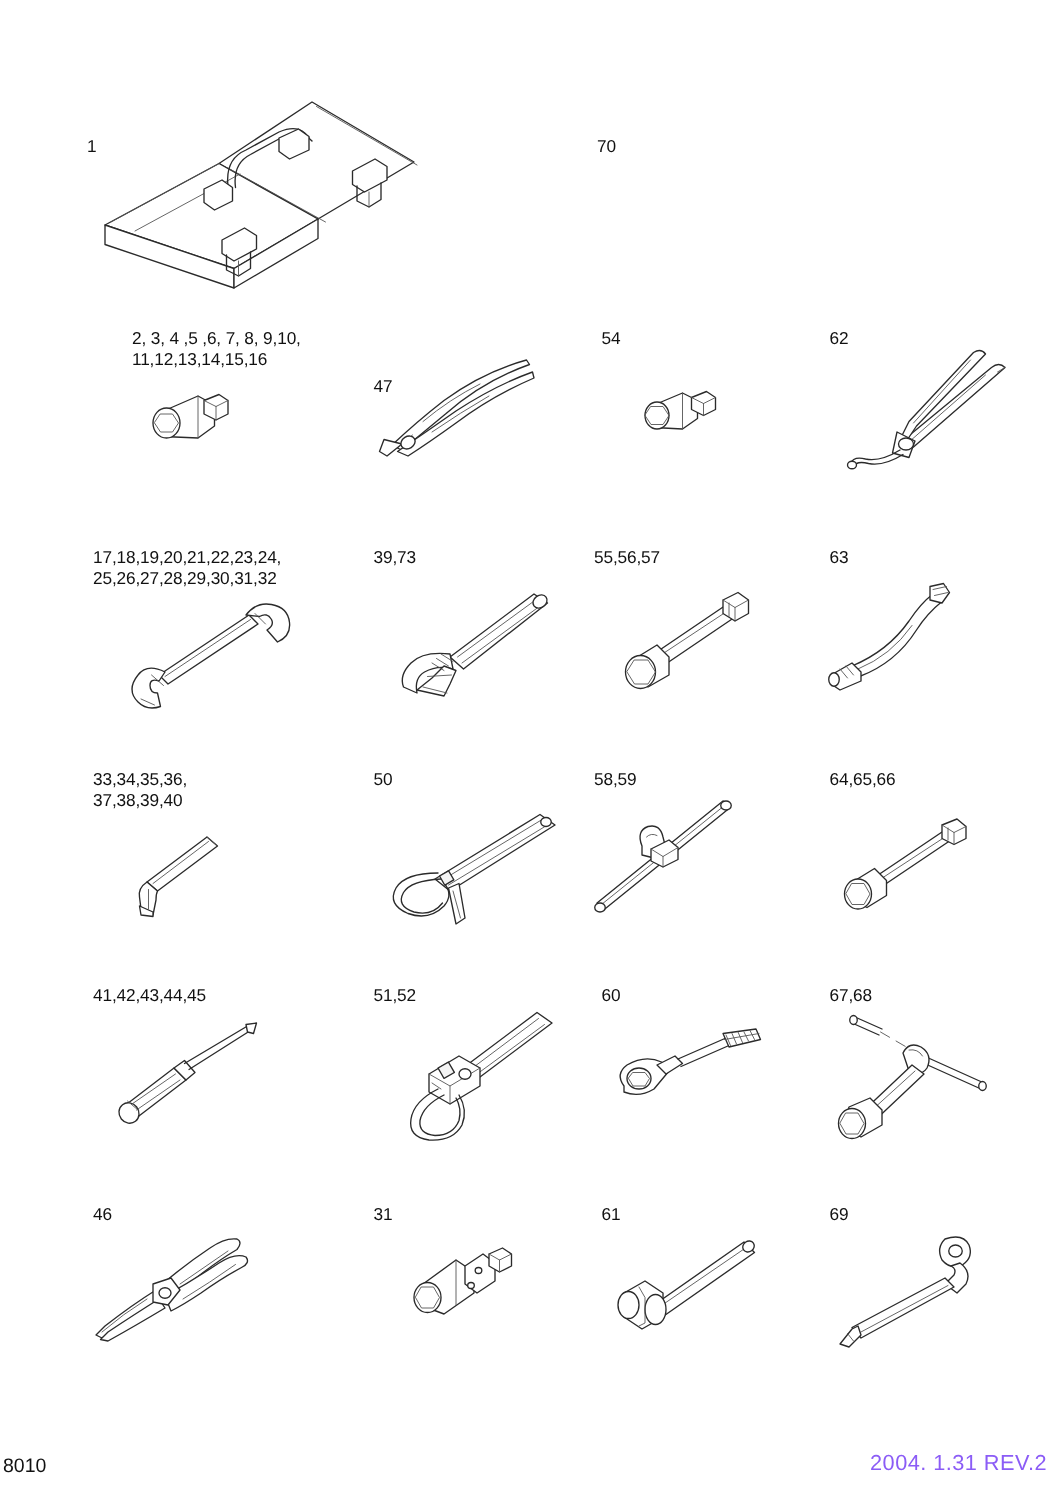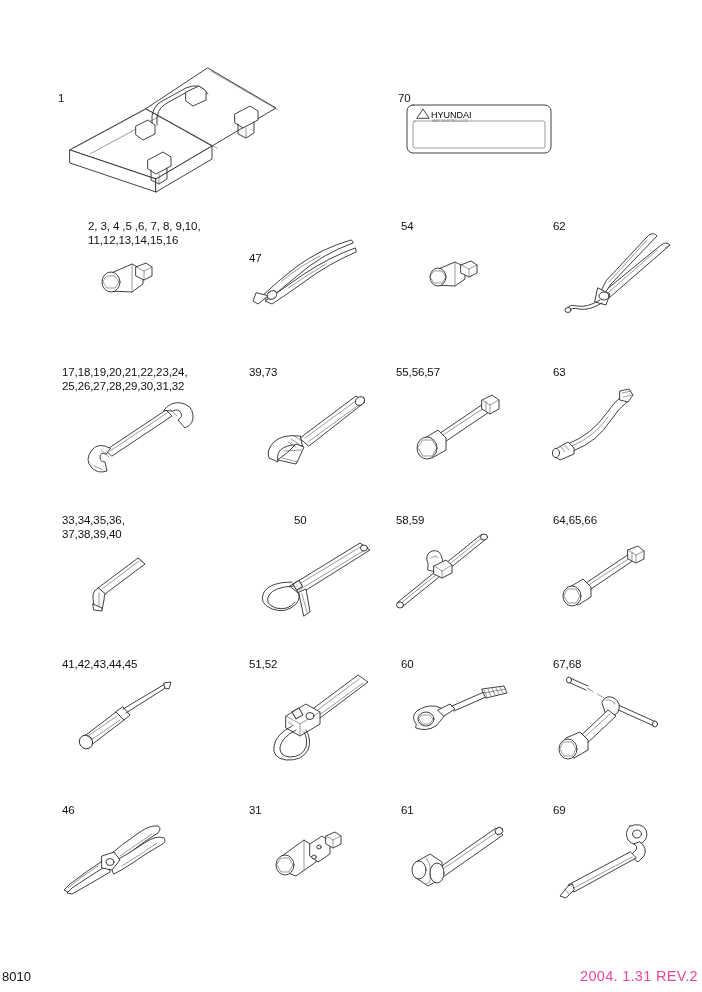--- a/index.html
+++ b/index.html
@@ -48,21 +48,21 @@
     left: 2px;
     bottom: 8px;
     font-size: 13px;
     color: #111;
   }
   .footer-right {
     position: absolute;
     right: 4px;
     bottom: 8px;
     font-size: 14.5px;
-    color: #ec4899;
+    color: #8b5cf6;
     letter-spacing: 0.3px;
   }
   .plate-text {
     font-size: 9px;
     font-family: "Liberation Sans", sans-serif;
   }
   .plate-sub {
     font-size: 2.6px;
     fill: #777;
   }
@@ -109,30 +109,20 @@
 
       <path class="fillw" d="M88 98 L103 90 L111 95 L111 104 L96 112 L88 107 Z"></path>
       <path class="ln" d="M91 108 L91 118 L99 122 L107 117 L107 106"></path>
       <path class="ln-thin" d="M99 112 L99 122"></path>
     </svg>
   </div>
 
   <div class="item" style="left:398px; top:92px;">
     <div class="item-label">70</div>
   </div>
-  <div class="item" style="left:406px; top:104px;">
-    <svg class="item-art" width="150" height="56" viewBox="0 0 150 56">
-      <rect class="fillw" x="1" y="1" width="144" height="48" rx="6" ry="6"></rect>
-      <rect class="fillw-thin" x="7" y="17" width="132" height="27" rx="2" ry="2"></rect>
-
-      <path class="ln" d="M11 14 L17 5 L23 14 Z"></path>
-      <text class="plate-text" x="25" y="14">HYUNDAI</text>
-      <text class="plate-sub" x="26" y="18">HEAVY INDUSTRIES CO.,LTD</text>
-    </svg>
-  </div>
 
   <div class="item" style="left:62px; top:220px;margin-left:26px;">
     <div class="item-label">2, 3, 4 ,5 ,6, 7, 8, 9,10,
 11,12,13,14,15,16</div>
   </div>
   <div class="item" style="left:98px; top:258px;">
     <svg class="item-art" width="60" height="52" viewBox="0 0 60 52">
 
       <path class="fillw" d="M11 16 L34 6 L45 12 L45 26 L34 34 L11 33 Z"></path>
 
@@ -288,21 +278,21 @@
       <path class="fillw" d="M18 40 L58 10 L65 16 L25 46 Z"></path>
       <path class="ln-thin" d="M22 41 L59 13"></path>
 
       <path class="fillw" d="M18 40 Q12 44 13 50 L14 58 L22 62 L24 52 Q24 48 25 46 Z"></path>
       <path class="ln-thin" d="M19 45 L19 58"></path>
       <path class="fillw" d="M13 56 L22 60 L22 63 L14 62 Z"></path>
       <path class="ln-thin" d="M58 10 L65 16"></path>
     </svg>
   </div>
 
-  <div class="item" style="left:249px; top:514px;margin-left:45px;">
+  <div class="item" style="left:249px; top:514px;">
     <div class="item-label">50</div>
   </div>
   <div class="item" style="left:252px; top:540px;">
     <svg class="item-art" width="128" height="80" viewBox="0 0 128 80">
 
       <path class="fillw" d="M38 46 L108 3 L118 10 L48 54 Z"></path>
       <path class="ln-thin" d="M44 46 L110 6"></path>
       <path class="ln-thin" d="M47 50 L113 10"></path>
       <ellipse class="fillw" cx="112" cy="8" rx="3.5" ry="3"></ellipse>
 

